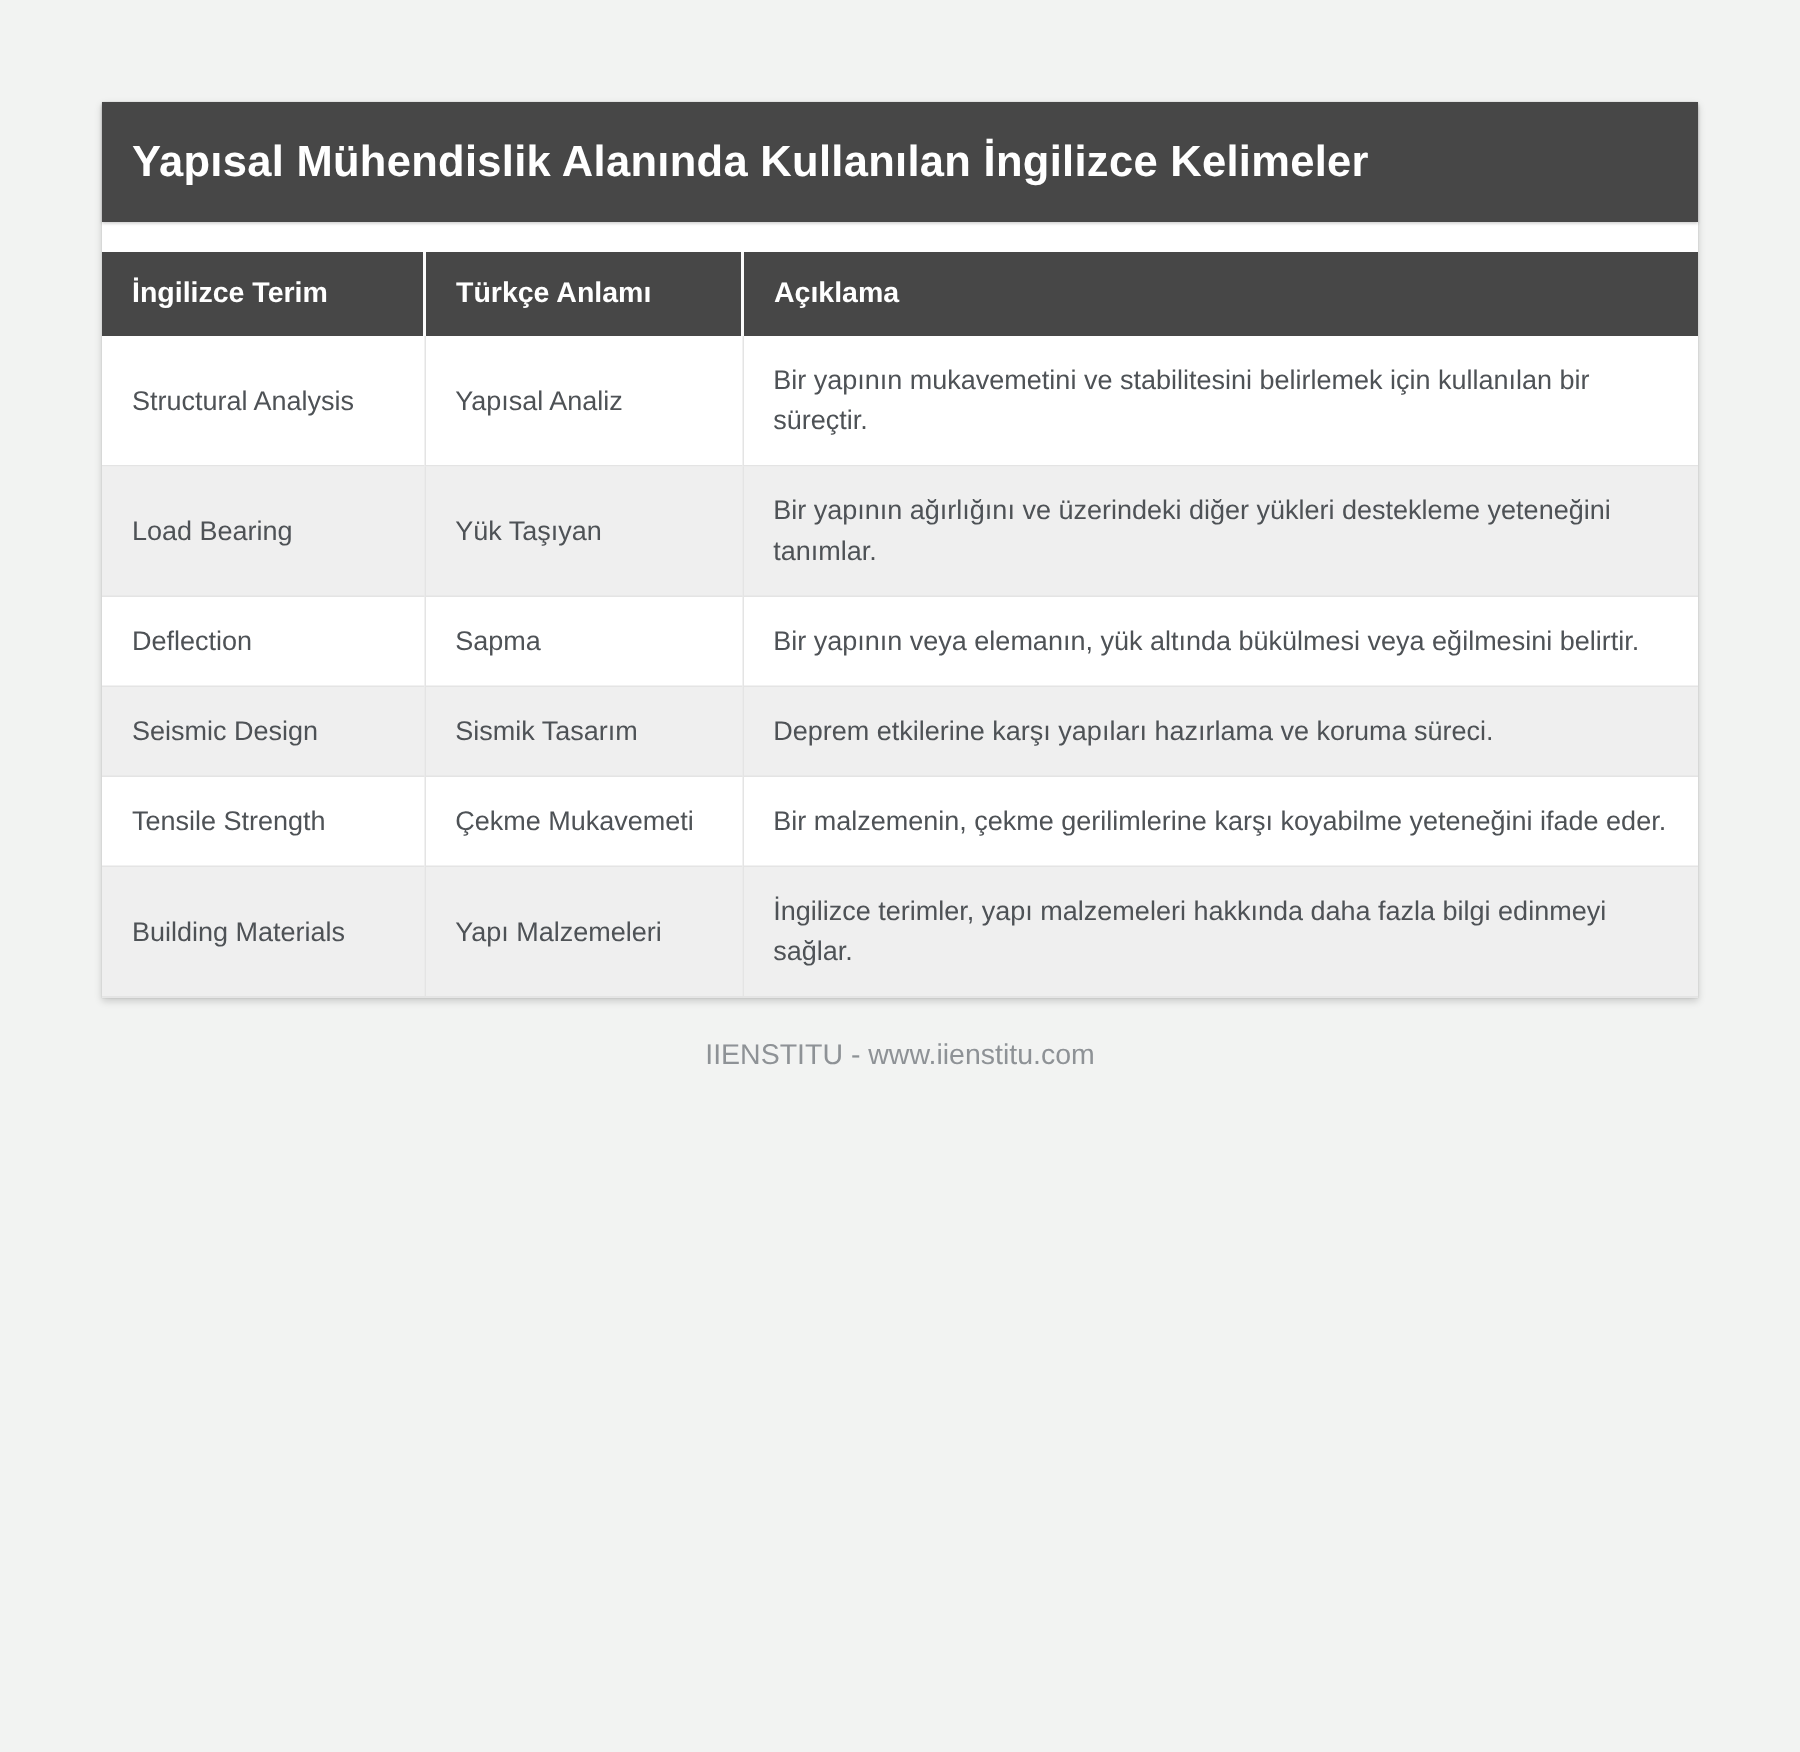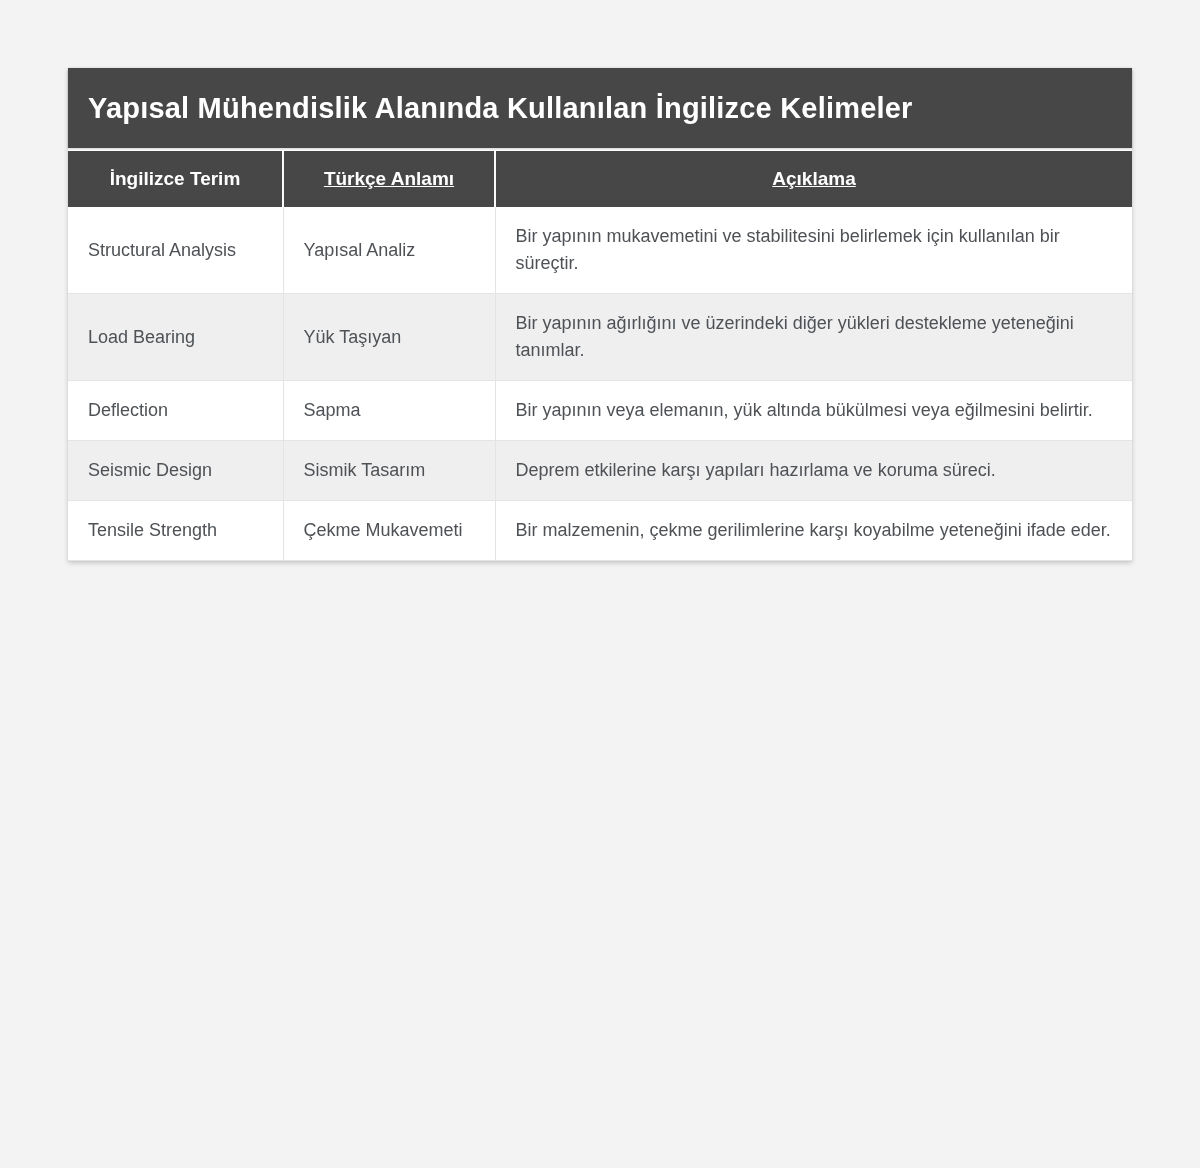--- a/index.html
+++ b/index.html
@@ -22,41 +22,41 @@
   }
   .title-bar {
     background: #474747;
     color: #ffffff;
     font-size: 29px;
     font-weight: bold;
     padding: 0 20px;
     height: 80px;
     line-height: 80px;
     letter-spacing: 0.2px;
-    margin-bottom: 3px;
+    margin-bottom: 20px;
     box-shadow: 0 1px 2px rgba(0,0,0,0.2);
   }
   table.vocab {
     width: 100%;
     border-collapse: collapse;
     table-layout: fixed;
   }
   col.c-term    { width: 215px; }
   col.c-meaning { width: 212px; }
   col.c-desc    { width: auto;  }
   thead th {
     background: #474747;
     color: #ffffff;
     font-size: 19px;
     font-weight: bold;
-    text-align: center;
+    text-align: left;
     padding: 17px 20px;
     vertical-align: middle;
   }
-  thead th + th { border-left: 2px solid #fbfbfb; text-decoration: underline; }
+  thead th + th { border-left: 2px solid #fbfbfb; }
   tbody td {
     font-size: 18px;
     line-height: 27px;
     color: #4e5256;
     padding: 16px 20px;
     vertical-align: middle;
     border-top: 1px solid #e4e4e4;
     word-wrap: break-word;
   }
   tbody td + td { border-left: 1px solid #e4e4e4; }
@@ -122,19 +122,25 @@
 
   <tr>
     <td>Tensile Strength</td>
     <td>Çekme Mukavemeti</td>
     <td>Bir malzemenin, çekme gerilimlerine karşı koyabilme yeteneğini ifade eder.</td>
   </tr>
 
 
 
 
+  <tr>
+    <td>Building Materials</td>
+    <td>Yapı Malzemeleri</td>
+    <td>İngilizce terimler, yapı malzemeleri hakkında daha fazla bilgi edinmeyi sağlar.</td>
+  </tr>
 </tbody>
     </table>
 
   </div>
 
+  <div class="footer">IIENSTITU - www.iienstitu.com</div>
 
 </div>
 
 </body></html>

